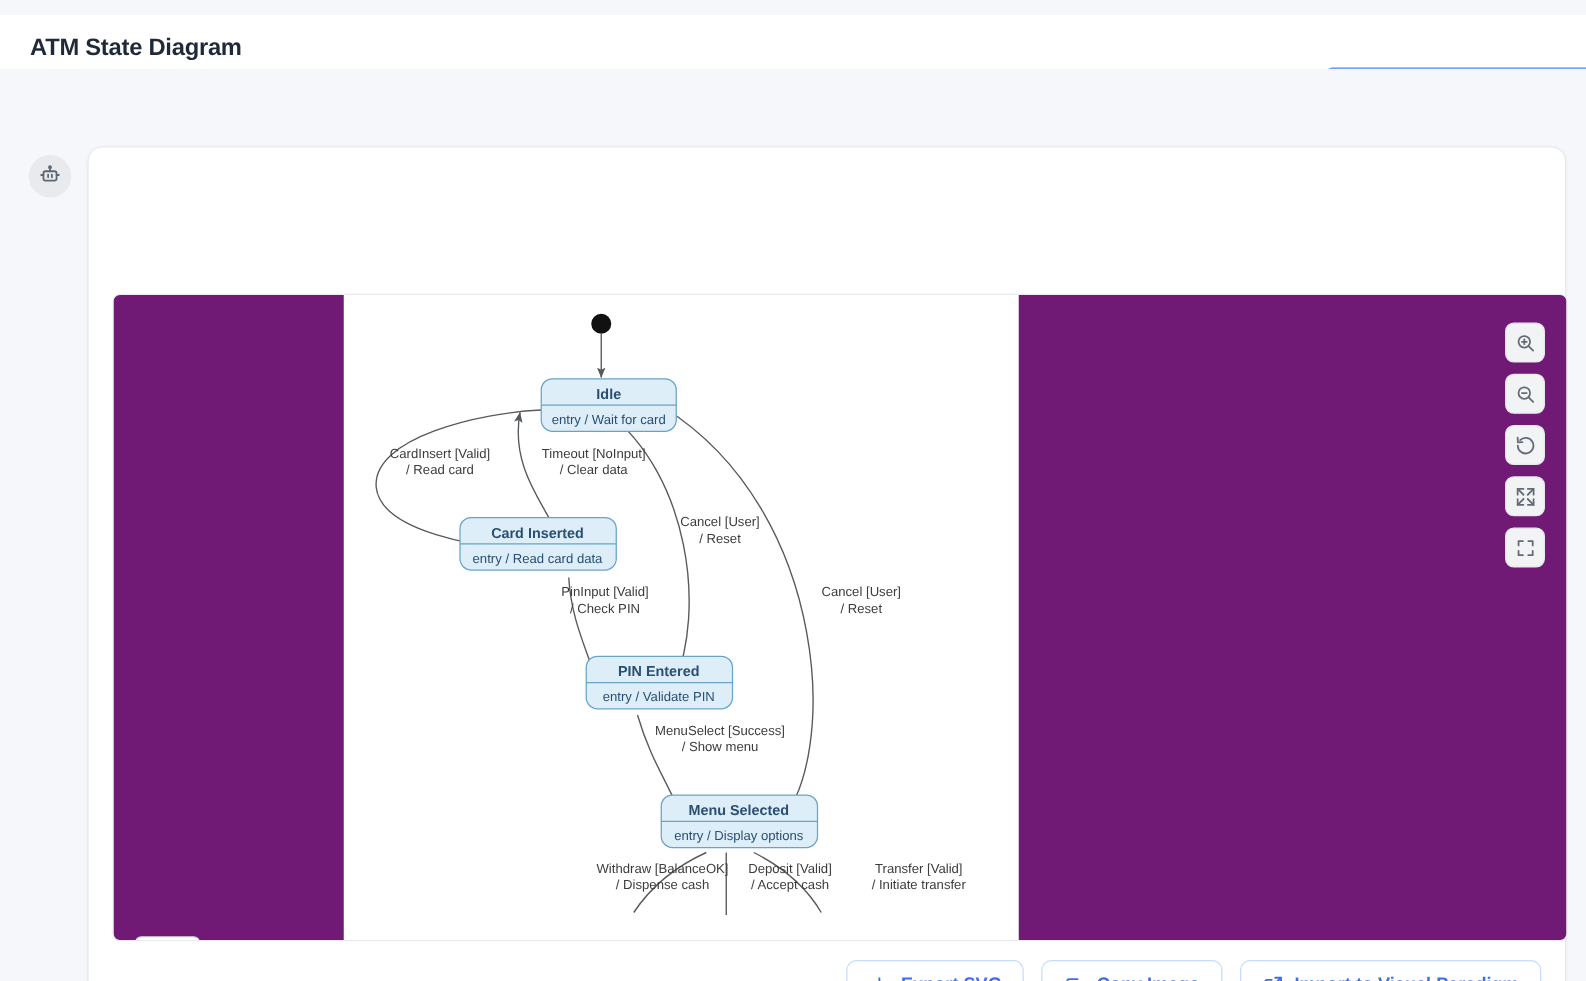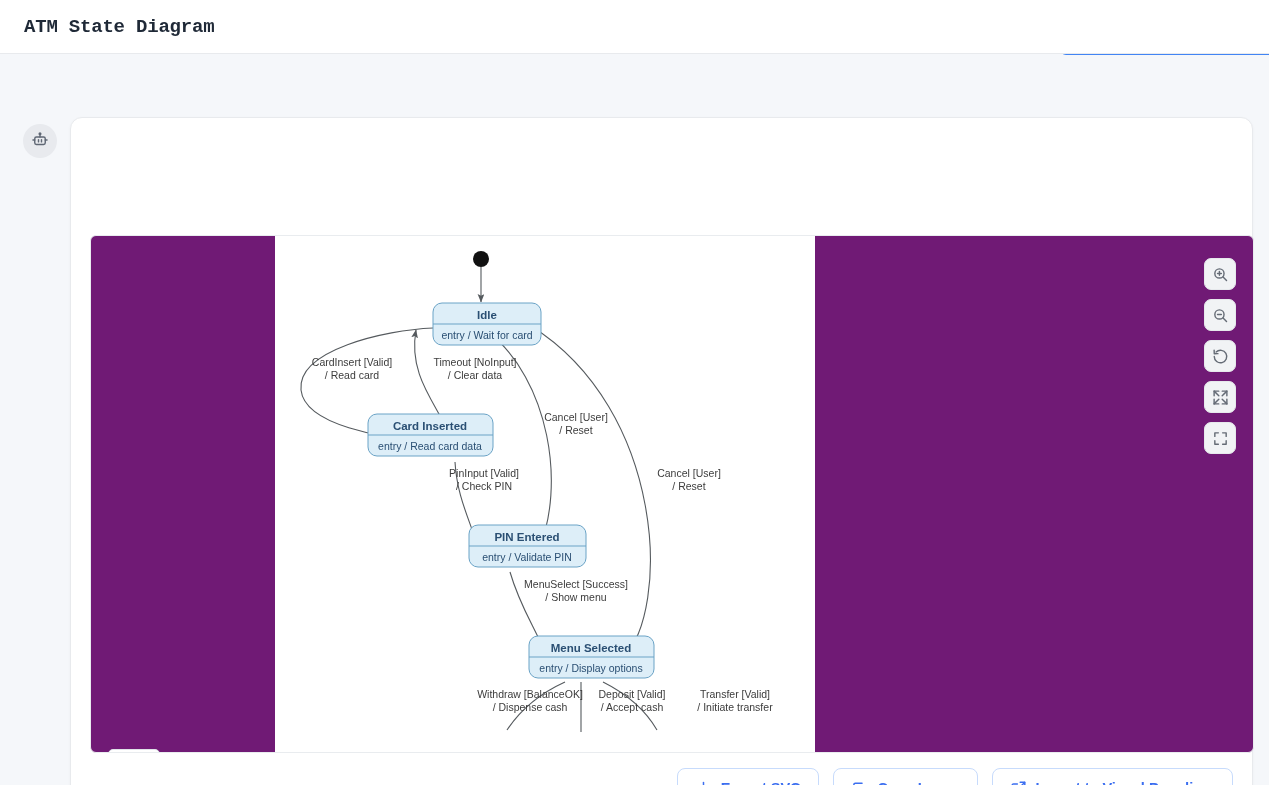--- a/index.html
+++ b/index.html
@@ -8,27 +8,26 @@
     margin: 0; padding: 0;
     width: 1269px; height: 785px;
     overflow: hidden;
     background: #f5f7fa;
     font-family: "Liberation Sans", sans-serif;
   }
 
   
   .app-header {
     position: absolute;
-    left: 0; top: 0;
+    left: 0; top: 12px;
     width: 1269px; height: 54px;
     background: #ffffff;
     border-bottom: 1px solid #e8eaed;
     display: flex;
     align-items: center;
-    font-family: Liberation Mono, monospace;
   }
   .app-title {
     margin-left: 24px;
     font-size: 19px;
     font-weight: bold;
     color: #1f2937;
     letter-spacing: -0.2px;
   }
 
   

